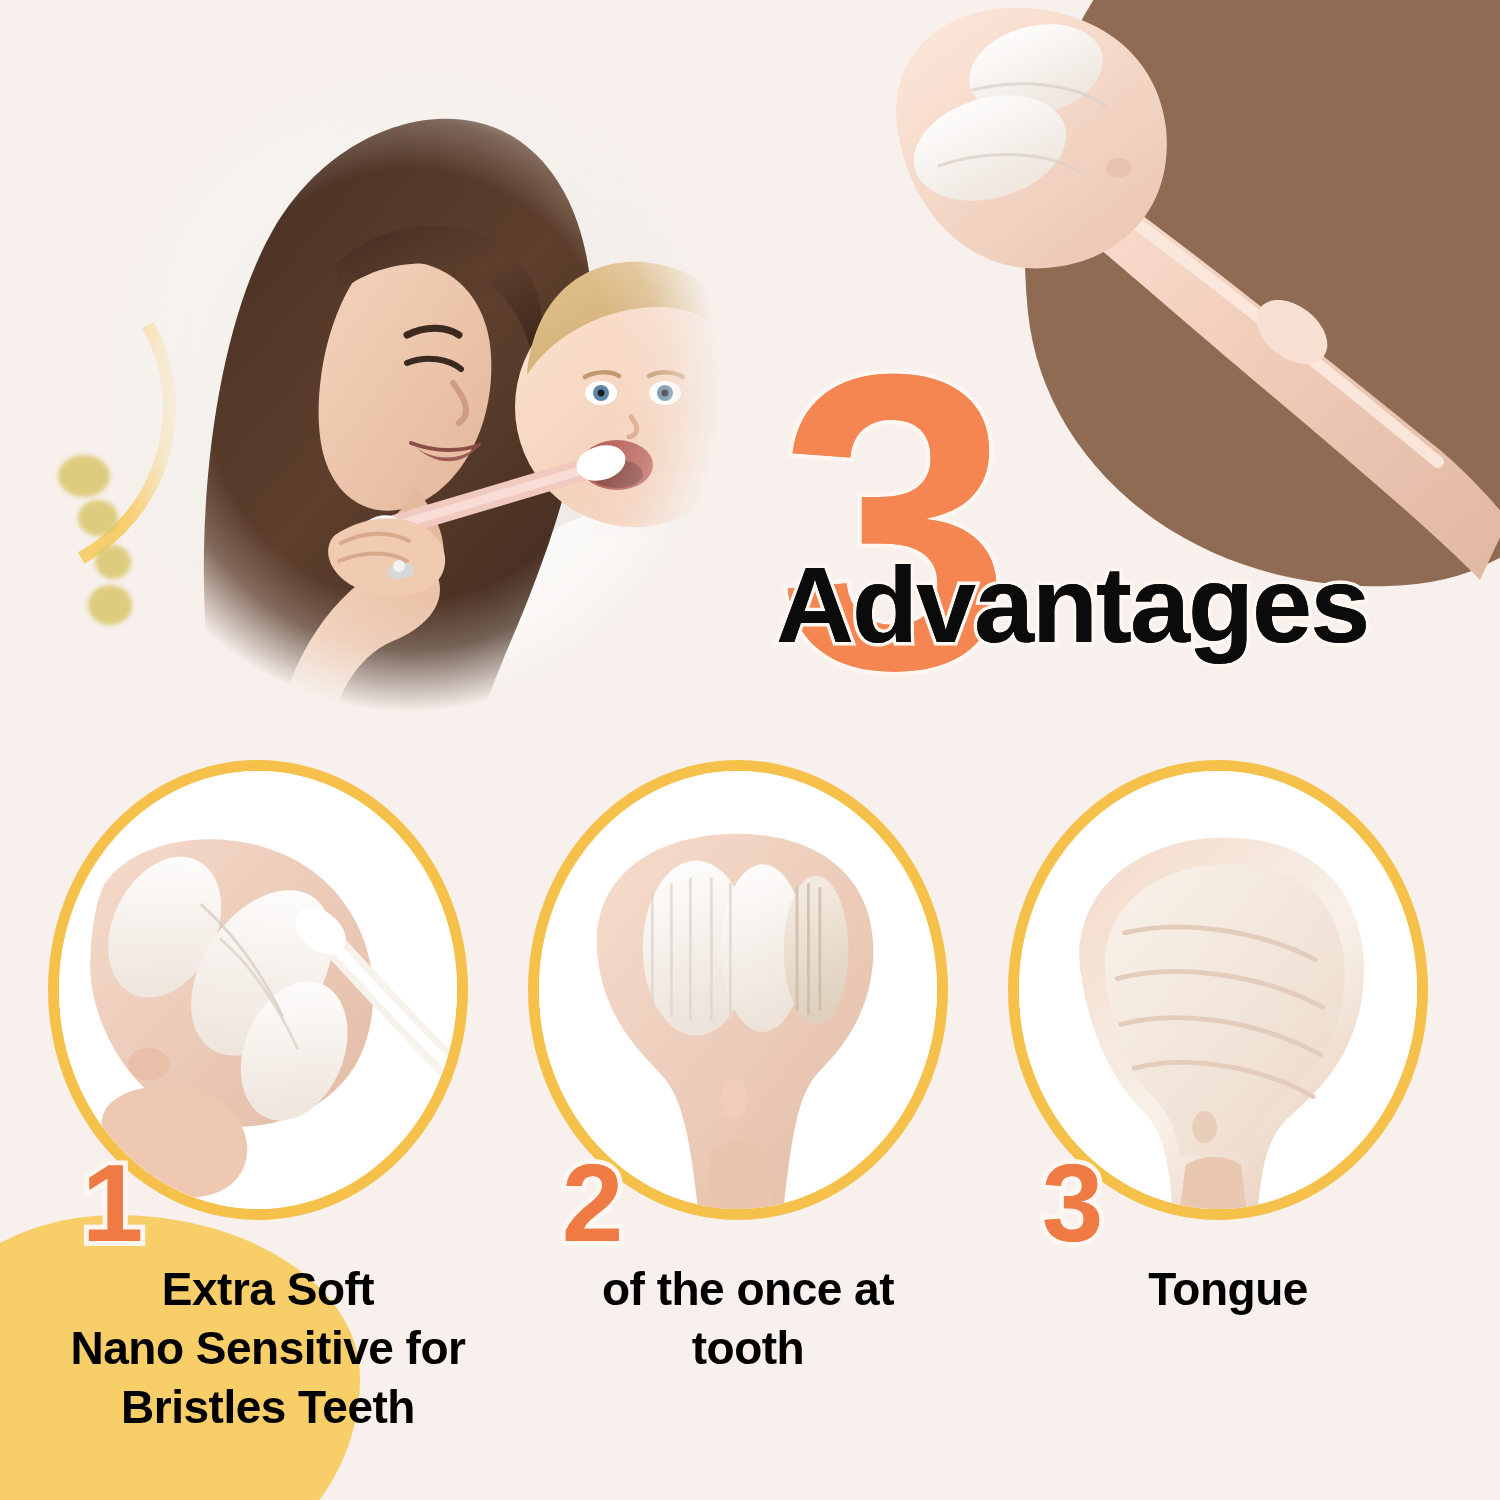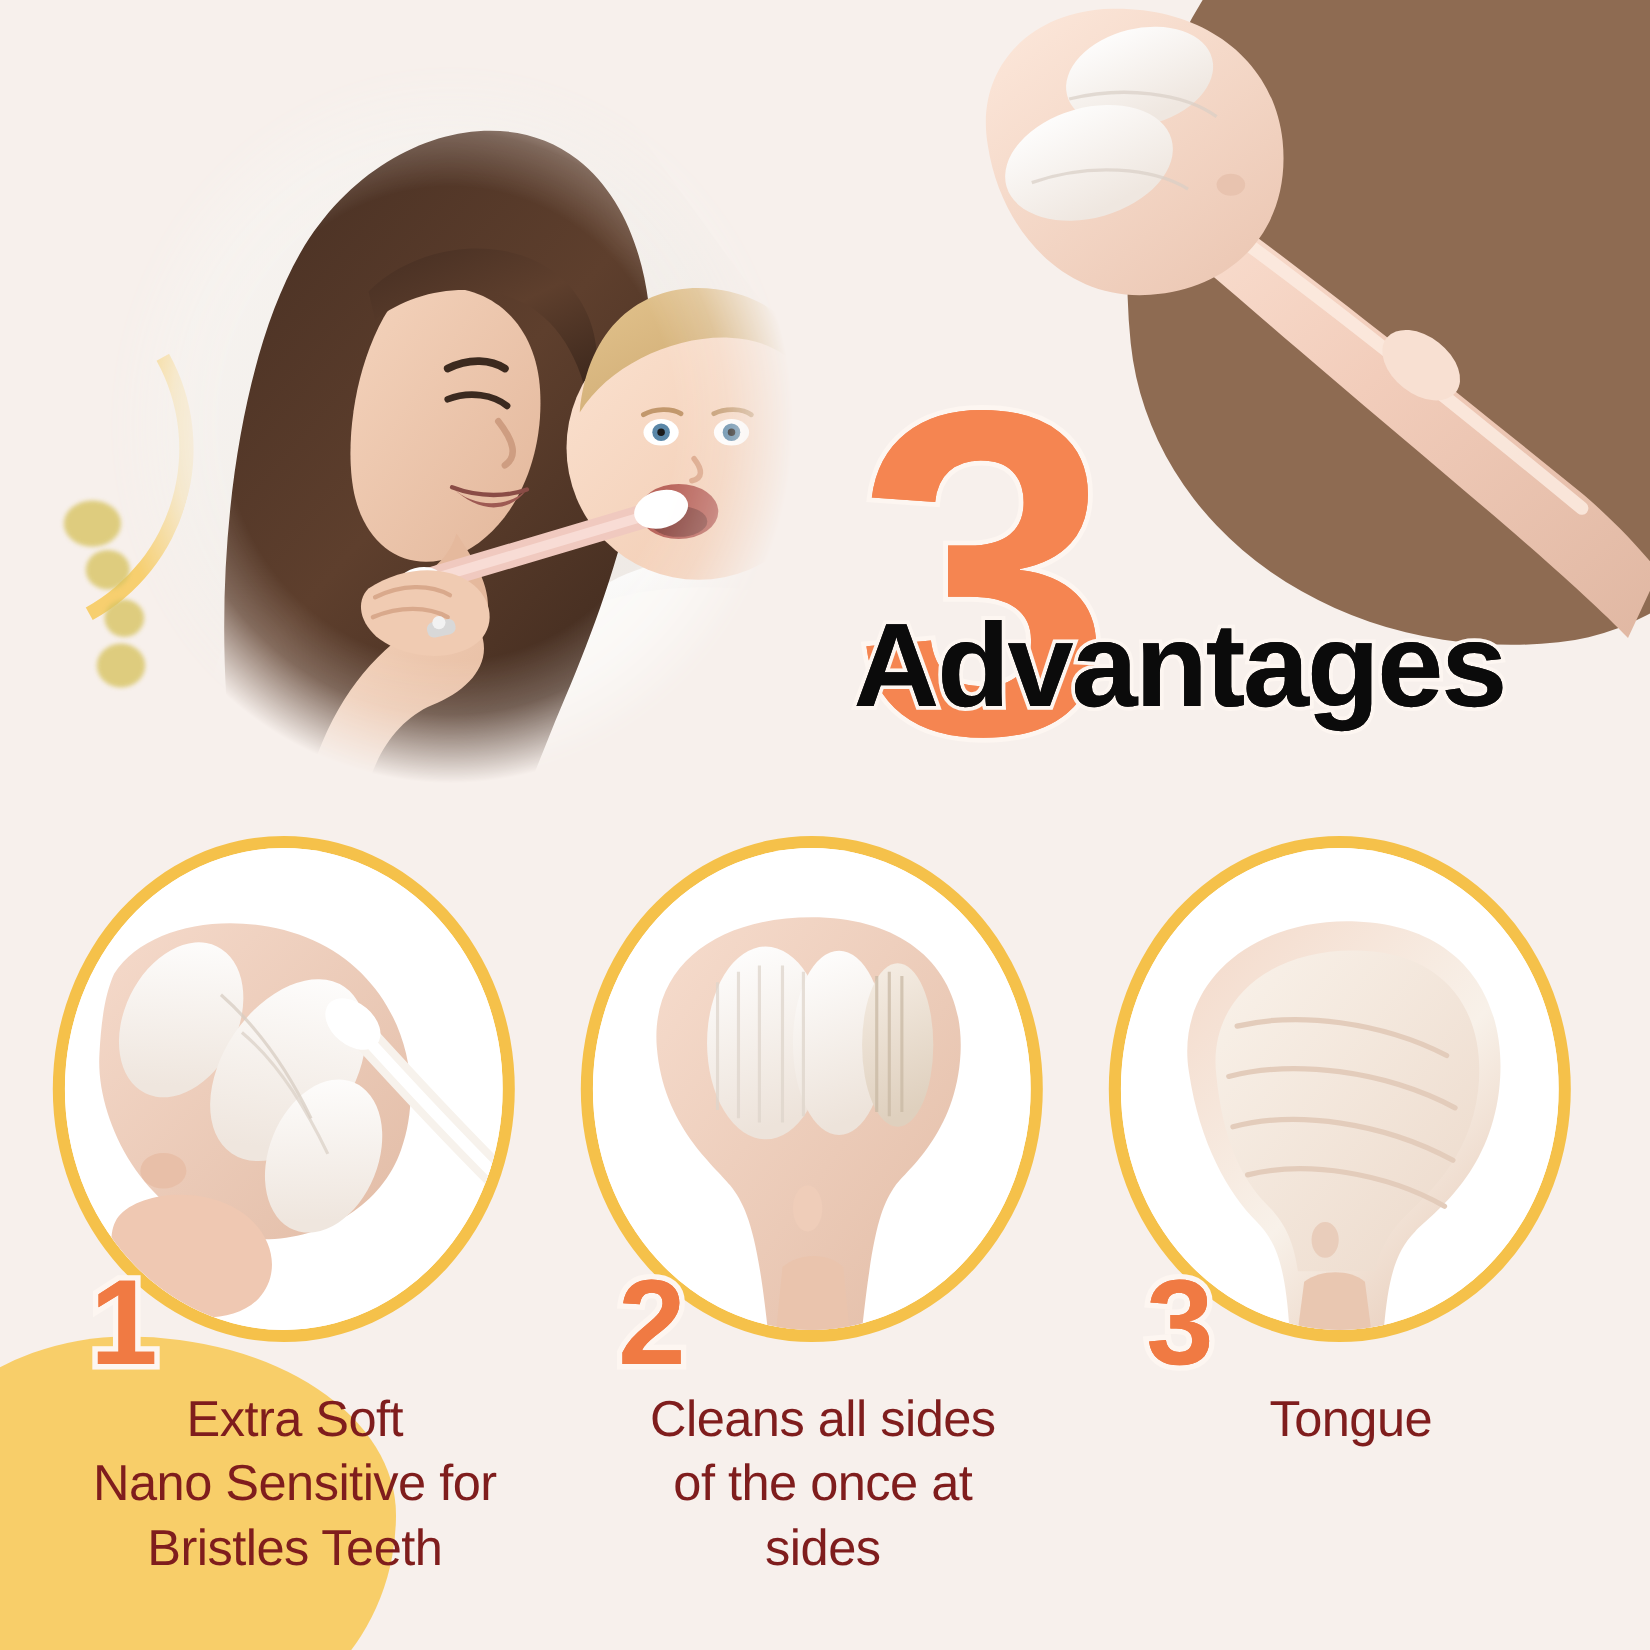--- a/index.html
+++ b/index.html
@@ -112,22 +112,22 @@
   }
   .badge-fill{
     position:absolute;left:34px;top:388px;
     font-size:110px;font-weight:700;line-height:1;color:#F07A43;
     font-family:"Liberation Sans", sans-serif;z-index:6;
   }
 
   .caption{
     position:absolute;top:500px;left:-10px;width:460px;
     text-align:center;
-    font-size:46px;line-height:1.28;font-weight:400;
-    color:#7f1d1d;letter-spacing:-.5px;
+    font-size:46px;line-height:1.28;font-weight:700;
+    color:#000000;letter-spacing:-.5px;
     font-family:"Liberation Sans", sans-serif;
     z-index:4;
   }
   .caption.narrow{width:420px;left:10px;}
 </style>
 </head>
 <body>
 
 <div class="stage">
 
@@ -334,23 +334,22 @@
           <ellipse cx="292" cy="188" rx="34" ry="78" fill="url(#p2b2)"></ellipse>
           <path d="M120 128 L120 250 M140 118 L140 258 M160 112 L160 262 M182 112 L182 262 M202 118 L202 256" stroke="#DED5CB" stroke-width="3" opacity=".75"></path>
           <path d="M272 122 L272 252 M284 118 L284 256 M296 122 L296 252" stroke="#C9B9A4" stroke-width="3" opacity=".75"></path>
           <ellipse cx="206" cy="344" rx="14" ry="22" fill="#EFCDB9"></ellipse>
           <path d="M182 400 C198 386 226 386 240 400 L246 460 L176 460 Z" fill="#EAC4AD"></path>
         </svg>
       </div>
       <div class="badge">2</div>
       <div class="badge-fill">2</div>
       <div class="caption">
-        <div>Cleans all sides</div>
         <div>of the once at</div>
-        <div>sides</div>
+        <div>tooth</div>
       </div>
     </div>
 
     <div class="card c3">
       <div class="ring">
         <svg viewBox="0 0 420 460" preserveAspectRatio="xMidYMid slice">
           <defs>
             <linearGradient id="p3h" x1="0.1" y1="0" x2="0.9" y2="1">
               <stop offset="0%" stop-color="#F4DBCC"></stop>
               <stop offset="55%" stop-color="#F8F1E9"></stop>

